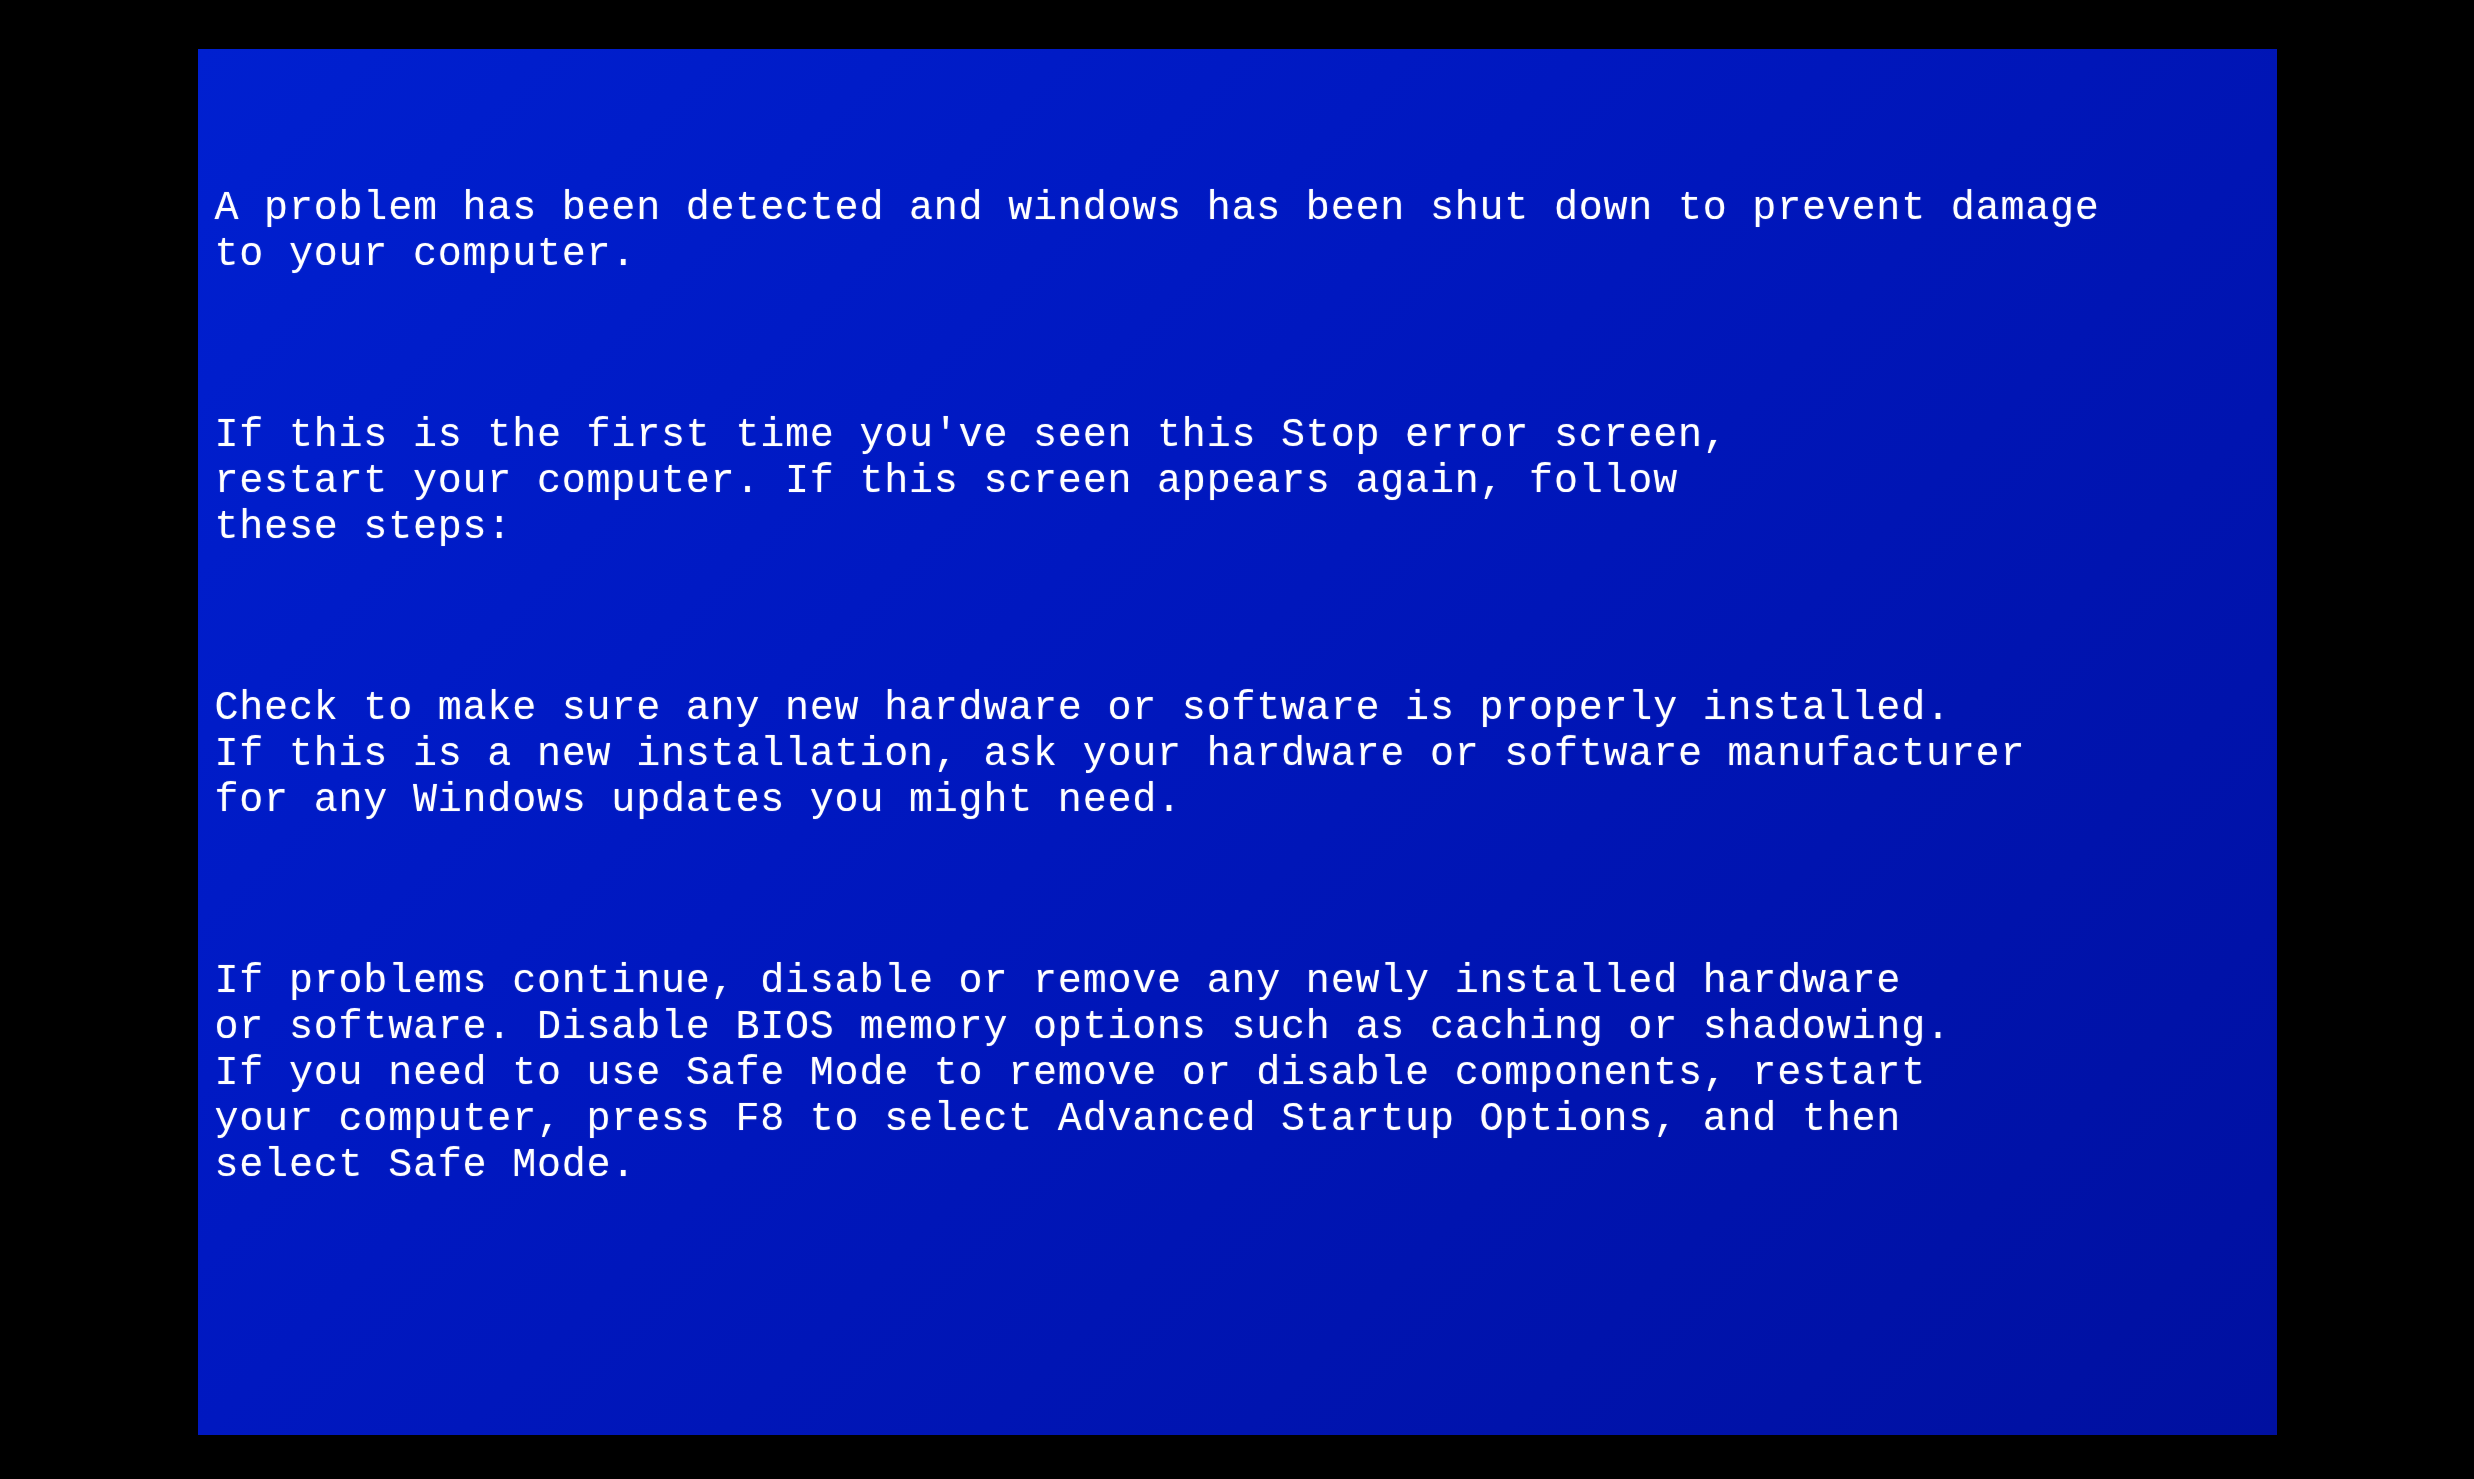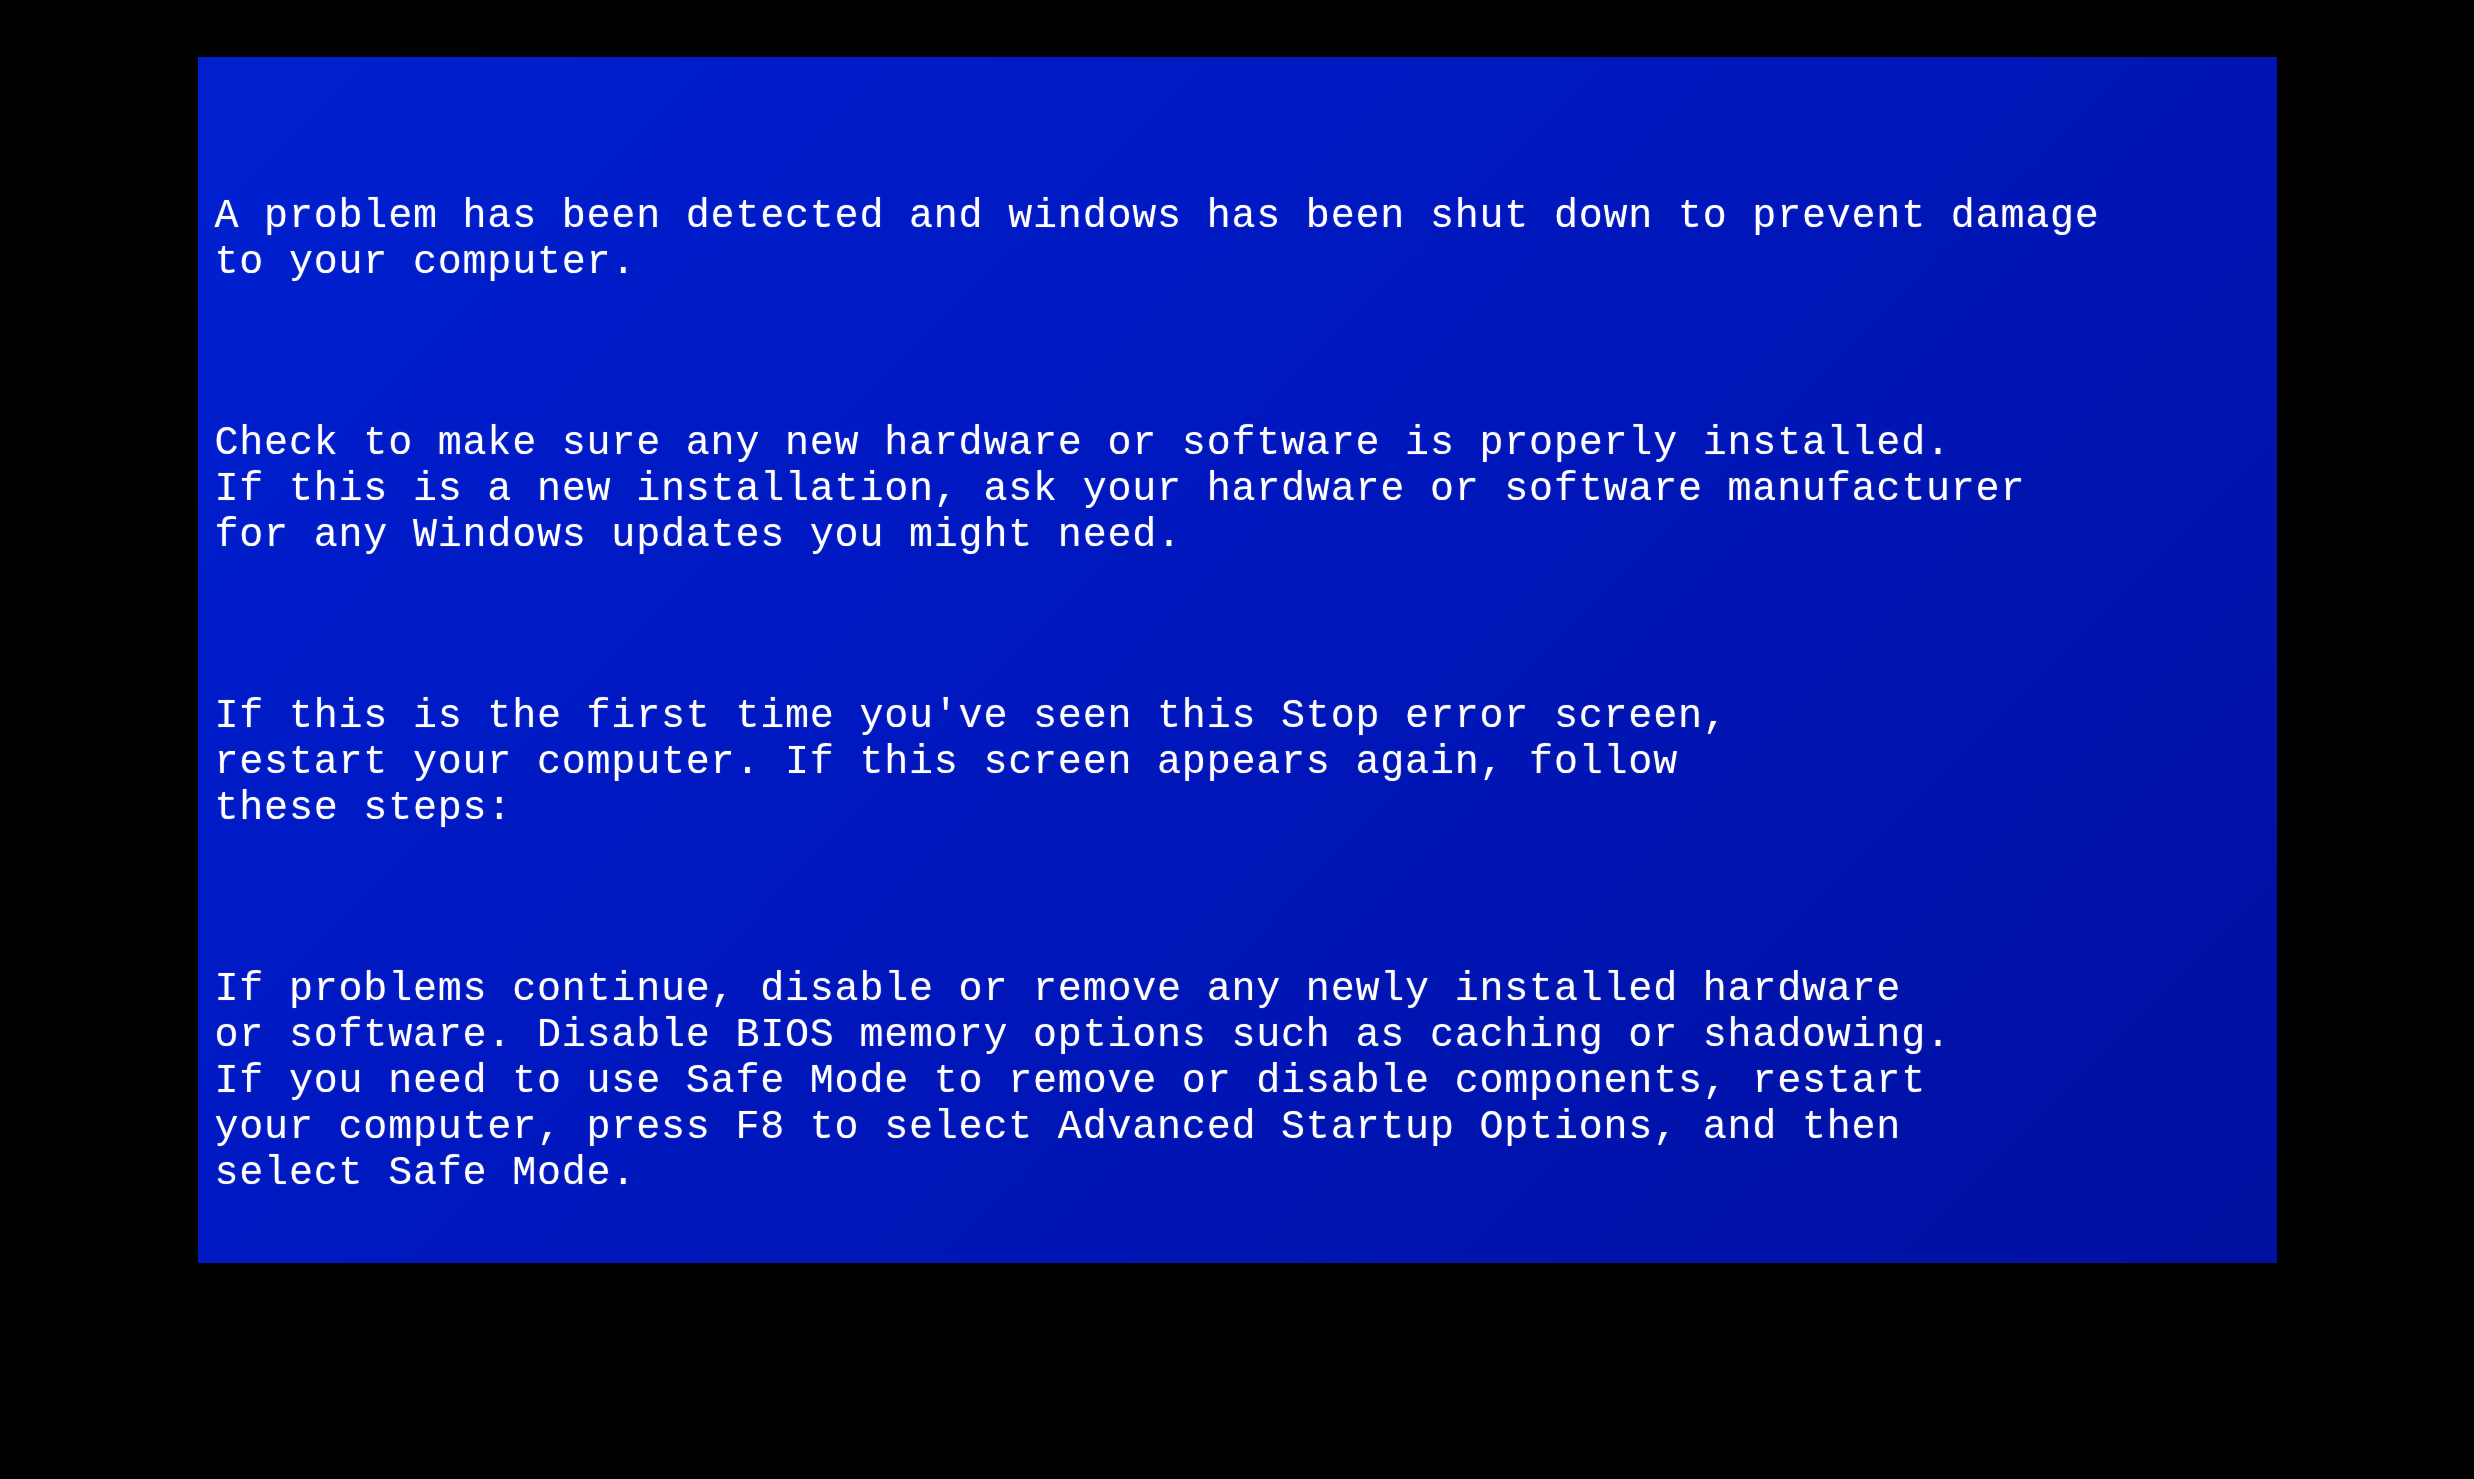--- a/index.html
+++ b/index.html
@@ -12,49 +12,48 @@
       width: 2475px;
       height: 1480px;
       display: flex;
       align-items: flex-start;
       justify-content: center;
       padding-top: 49px;
       overflow: hidden;
     }
     .screen {
       width: 2079px;
-      height: 1206px;
+      height: 1386px;
       background: linear-gradient(135deg, #0020d0 0%, #0018c0 40%, #0010a0 100%);
       padding: 45px 16.5px 16.5px 16.5px;
       font-family: "Lucida Console", "Consolas", "Courier New", monospace;
       font-size: 40px;
       line-height: 1.15;
       color: #ffffff;
       font-weight: 500;
       letter-spacing: 0.8px;
       white-space: pre-wrap;
       text-shadow: 0 0 1.6px rgba(255,255,255,0.3);
-      margin-top: 8px;
     }
     .block {
       margin-bottom: 43px;
     }
   </style>
 </head>
 <body>
 
 <div class="screen">
   <div class="block">A problem has been detected and windows has been shut down to prevent damage
 to your computer.</div>
+  <div class="block">If this is the first time you've seen this Stop error screen,
+restart your computer. If this screen appears again, follow
+these steps:</div>
   <div class="block">Check to make sure any new hardware or software is properly installed.
 If this is a new installation, ask your hardware or software manufacturer
 for any Windows updates you might need.</div>
-  <div class="block">If this is the first time you've seen this Stop error screen,
-restart your computer. If this screen appears again, follow
-these steps:</div>
   <div class="block">If problems continue, disable or remove any newly installed hardware
 or software. Disable BIOS memory options such as caching or shadowing.
 If you need to use Safe Mode to remove or disable components, restart
 your computer, press F8 to select Advanced Startup Options, and then
 select Safe Mode.</div>
   
   
   
   
   

